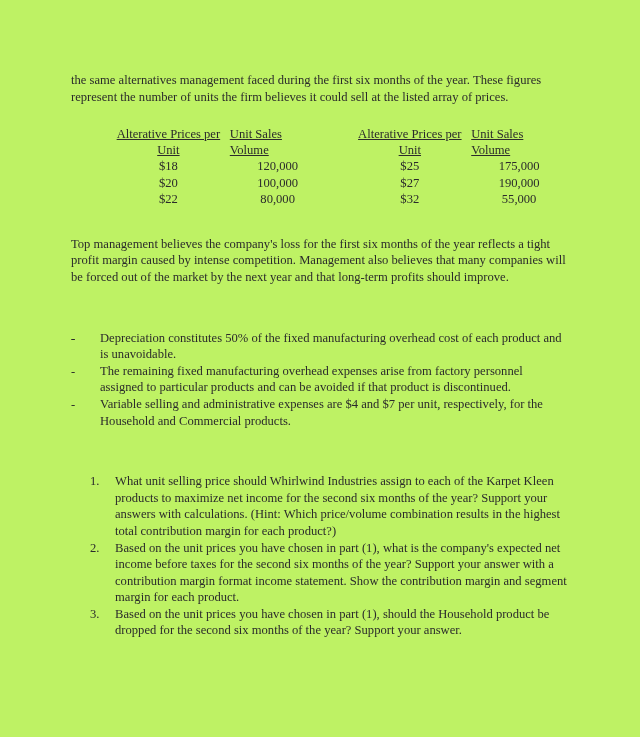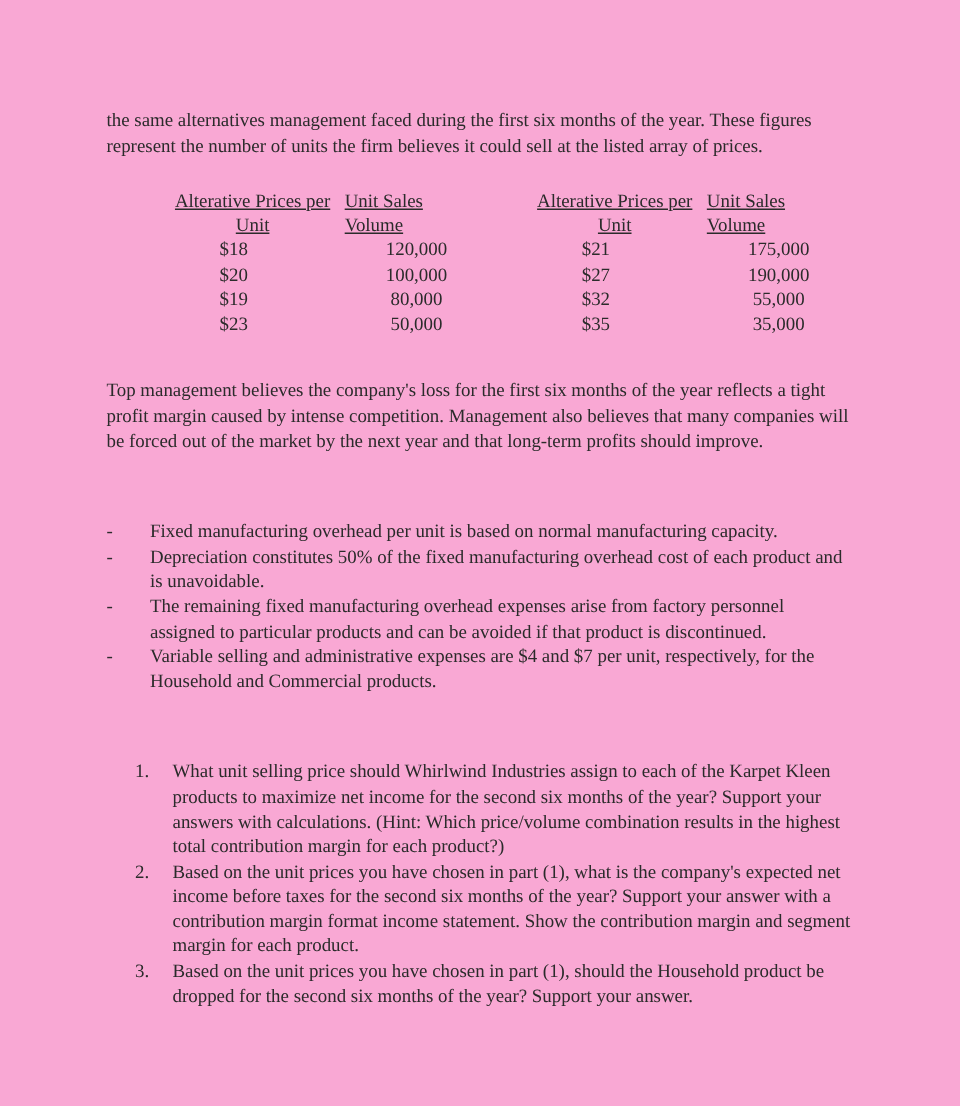--- a/index.html
+++ b/index.html
@@ -11,21 +11,21 @@
     width: 640px;
     height: 737px;
     overflow: hidden;
     font-family: "Liberation Serif", "DejaVu Serif", serif;
     color: #2b2b2b;
   }
   .page {
     position: relative;
     width: 640px;
     height: 737px;
-    background: #f9a8d4;
+    background: #bef264;
   }
   .content {
     position: absolute;
     left: 71px;
     top: 72px;
     width: 496px;
   }
   p.para {
     margin: 0 0 0 0;
     font-size: 12.6px;
@@ -67,21 +67,21 @@
     display: inline-block;
   }
   .c-price { width: 118px; text-align: center; }
   .c-vol   { width: 92px;  text-align: left; }
   .c-spacer{ width: 22px; }
 
   td.price-cell {
     text-align: center;
     padding-top: 1px;
   }
-  td.price-cell span { display: inline-block; width: 44px; text-align: left; }
+  td.price-cell span { display: inline-block; width: 44px; text-align: center; }
   td.vol-cell {
     text-align: center;
     padding-top: 1px;
   }
   td.vol-cell span { display: inline-block; width: 56px; text-align: center; }
 
   
   h3.section-head {
     font-size: 12.6px;
     font-weight: bold;
@@ -160,60 +160,52 @@
           <td class="col-head c-vol">
             <span class="ul">Unit Sales</span><br>
             <span class="ul">Volume</span>
           </td>
         </tr>
 
         <tr>
           <td class="price-cell"><span>$18</span></td>
           <td class="vol-cell"><span>120,000</span></td>
           <td class="c-spacer"></td>
-          <td class="price-cell"><span>$21</span></td>
+          <td class="price-cell"><span>$25</span></td>
           <td class="vol-cell"><span>175,000</span></td>
         </tr>
         <tr>
           <td class="price-cell"><span>$20</span></td>
           <td class="vol-cell"><span>100,000</span></td>
           <td class="c-spacer"></td>
           <td class="price-cell"><span>$27</span></td>
           <td class="vol-cell"><span>190,000</span></td>
         </tr>
         <tr>
-          <td class="price-cell"><span>$19</span></td>
+          <td class="price-cell"><span>$22</span></td>
           <td class="vol-cell"><span>80,000</span></td>
           <td class="c-spacer"></td>
           <td class="price-cell"><span>$32</span></td>
           <td class="vol-cell"><span>55,000</span></td>
         </tr>
-        <tr>
-          <td class="price-cell"><span>$23</span></td>
-          <td class="vol-cell"><span>50,000</span></td>
-          <td class="c-spacer"></td>
-          <td class="price-cell"><span>$35</span></td>
-          <td class="vol-cell"><span>35,000</span></td>
-        </tr>
       </tbody>
     </table>
 
     <div class="gap-lg"></div>
 
     <p class="para">Top management believes the company's loss for the first six months of the year reflects a tight profit margin caused by intense competition. Management also believes that many companies will be forced out of the market by the next year and that long-term profits should improve.</p>
 
     <div class="gap-lg"></div>
 
 
     <div class="gap-sm"></div>
 
     <ul class="dash-list">
       <li>
         <span class="marker">-</span>
-        <span>Fixed manufacturing overhead per unit is based on normal manufacturing capacity.</span>
       </li>
       <li>
         <span class="marker">-</span>
         <span>Depreciation constitutes 50% of the fixed manufacturing overhead cost of each product and is unavoidable.</span>
       </li>
       <li>
         <span class="marker">-</span>
         <span>The remaining fixed manufacturing overhead expenses arise from factory personnel assigned to particular products and can be avoided if that product is discontinued.</span>
       </li>
       <li>

